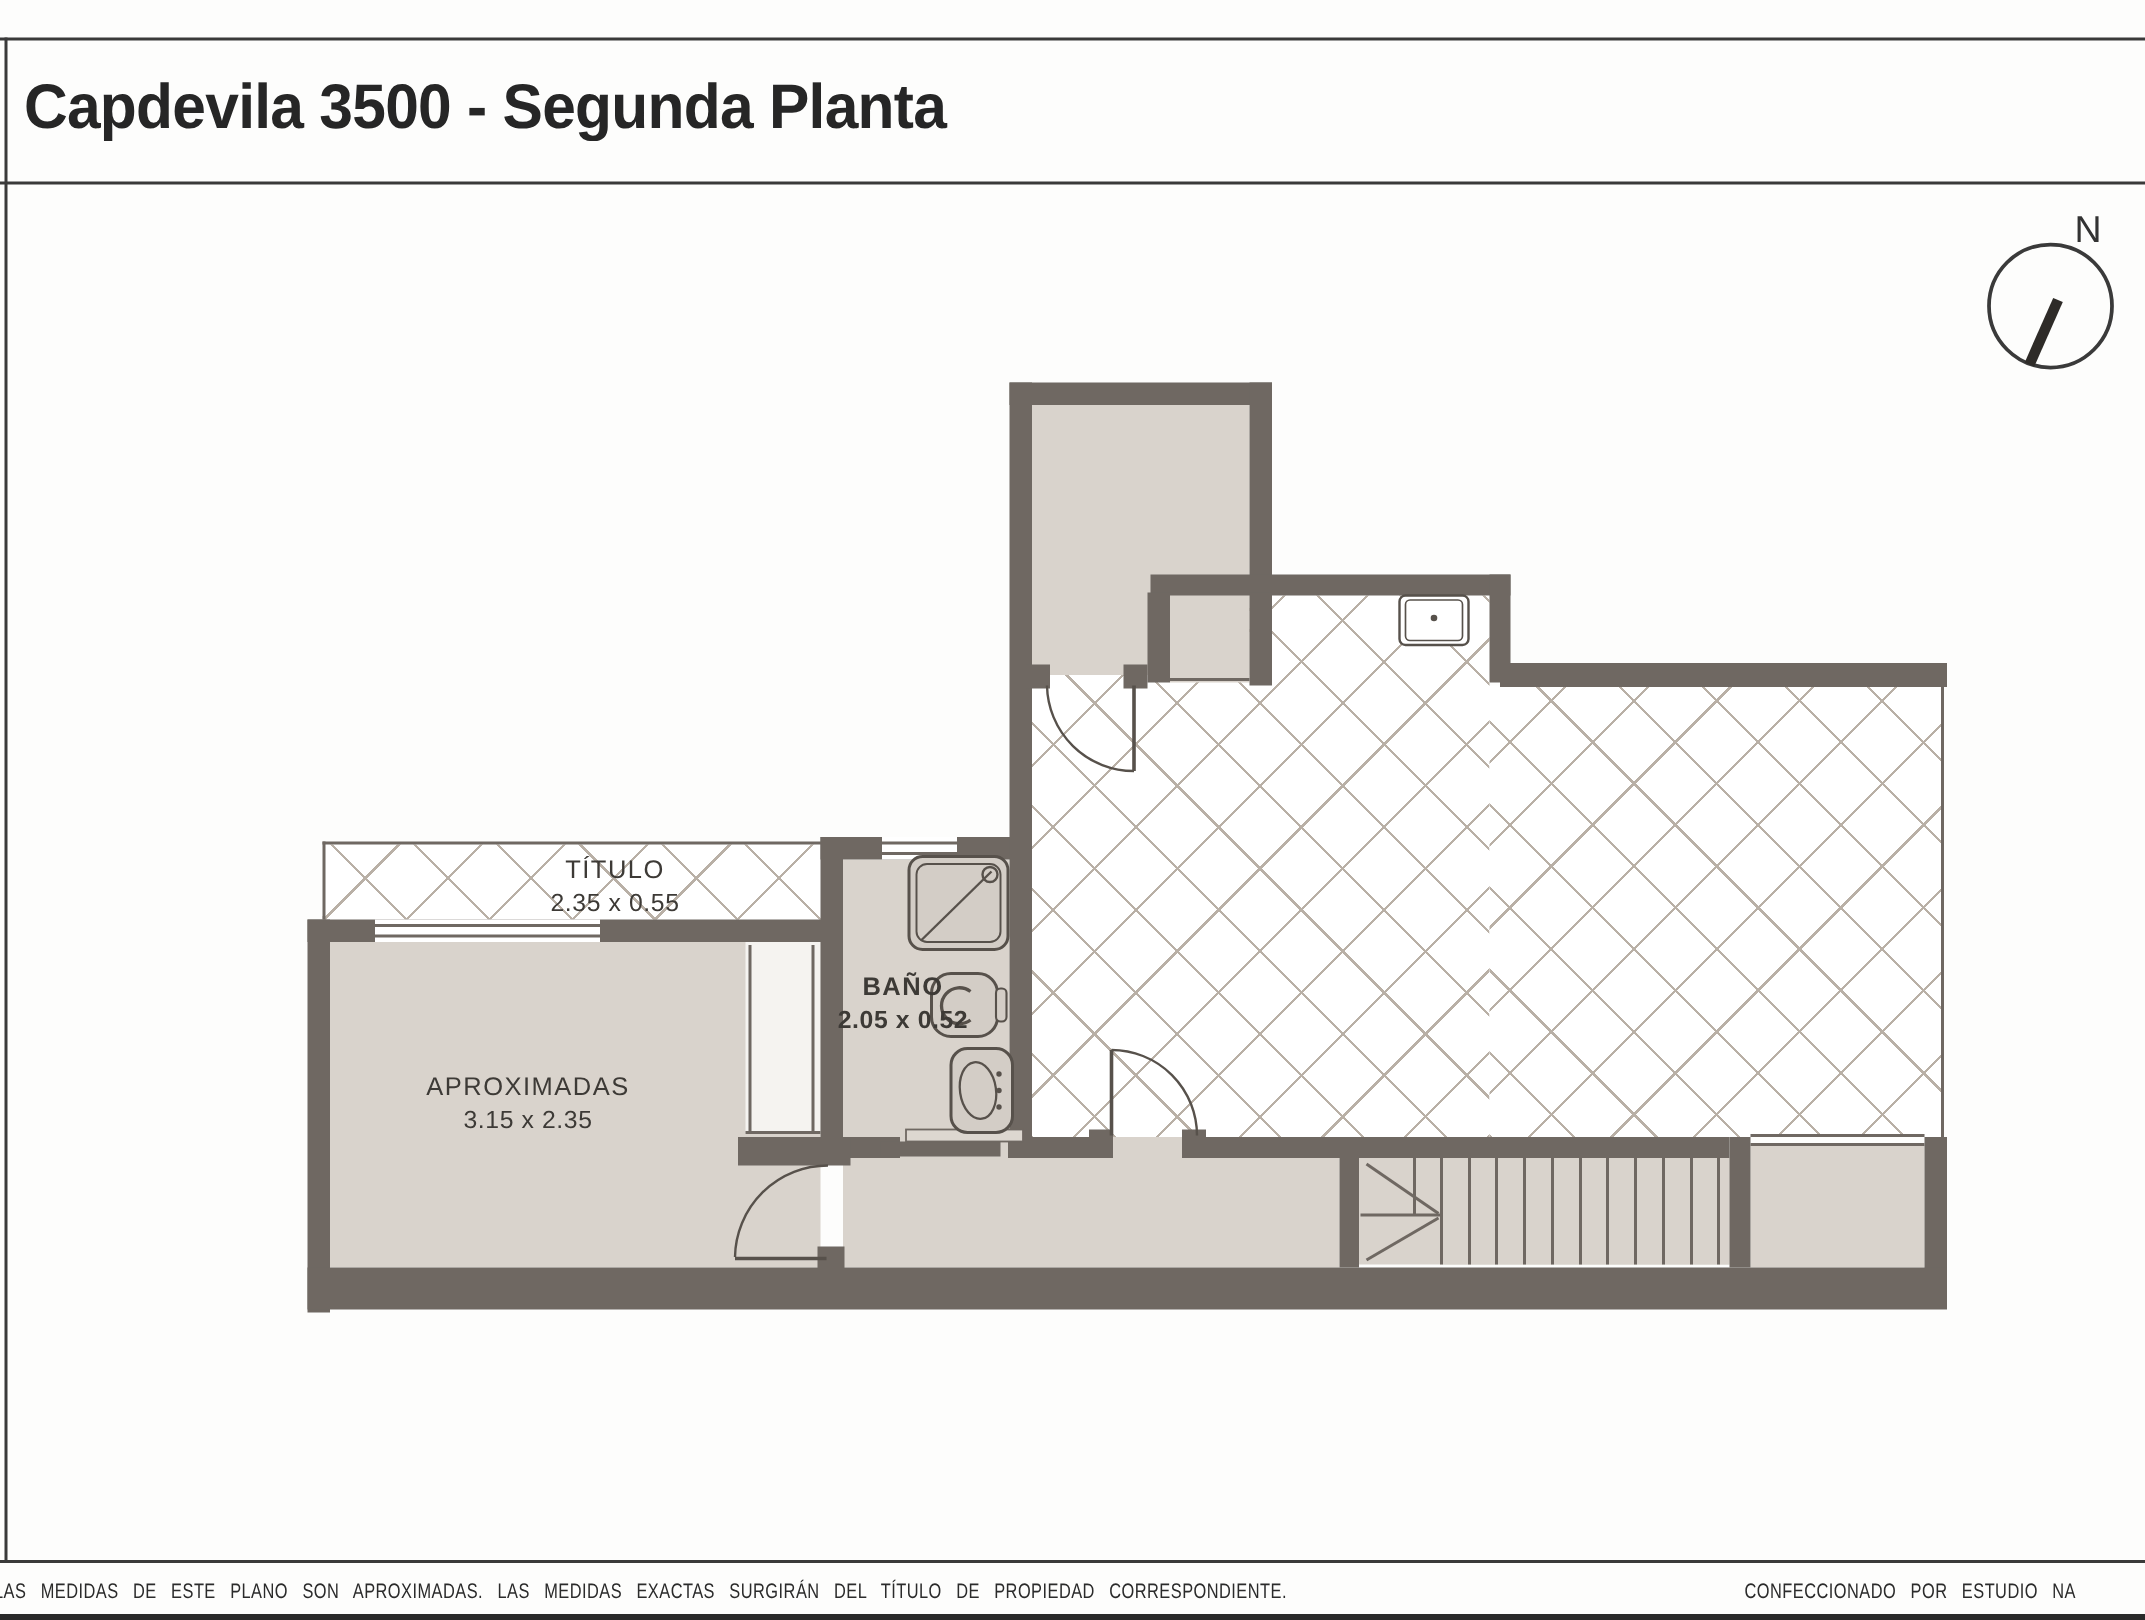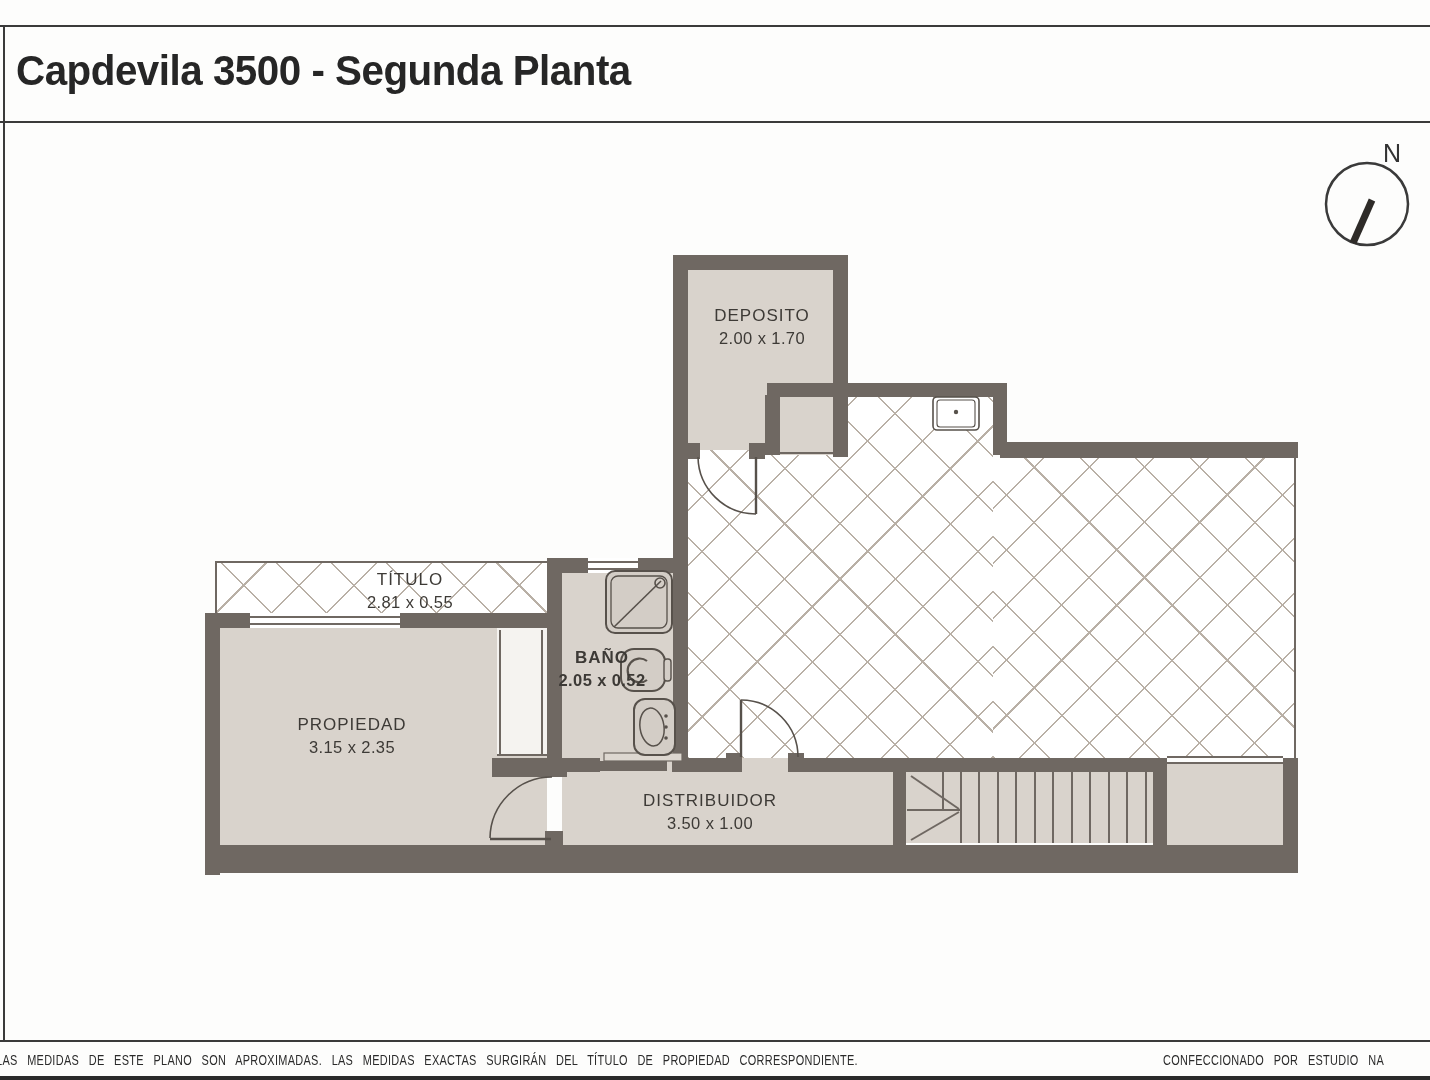--- a/index.html
+++ b/index.html
@@ -167,38 +167,30 @@
       <path d="M911,840 L959,812"></path>
       <path d="M943,772 L943,810"></path>
     </g>
 
     <g>
       <circle cx="1367" cy="204" r="41" stroke="#3a3a3a" stroke-width="2.5" fill="none"></circle>
       <path d="M1353,243 L1372,200" stroke="#2e2b28" stroke-width="7"></path>
     </g>
   </svg>
 
-  <div class="room-label" style="left:672px;top:306px;width:180px;">
-    <div class="room-name">DEPOSITO</div>
-    <div class="room-dims">2.00 x 1.70</div>
-  </div>
   <div class="room-label" style="left:320px;top:570px;width:180px;">
     <div class="room-name">TÍTULO</div>
-    <div class="room-dims">2.81 x 0.55</div>
+    <div class="room-dims">2.35 x 0.55</div>
   </div>
   <div class="room-label" style="left:262px;top:715px;width:180px;">
-    <div class="room-name">PROPIEDAD</div>
+    <div class="room-name">APROXIMADAS</div>
     <div class="room-dims">3.15 x 2.35</div>
   </div>
   <div class="room-label" style="left:540px;top:648px;width:124px;font-weight:bold;">
     <div class="room-name">BAÑO</div>
     <div class="room-dims">2.05 x 0.52</div>
-  </div>
-  <div class="room-label" style="left:620px;top:791px;width:180px;">
-    <div class="room-name">DISTRIBUIDOR</div>
-    <div class="room-dims">3.50 x 1.00</div>
   </div>
 </div>
 
 <div class="frameline" style="left:0;top:1040px;width:1430px;height:2px;"></div>
 <div class="footer-text" style="left:-4px;">LAS MEDIDAS  DE ESTE PLANO SON APROXIMADAS. LAS MEDIDAS EXACTAS SURGIRÁN DEL TÍTULO DE PROPIEDAD CORRESPONDIENTE.</div>
 <div class="footer-text" style="left:1163px;">CONFECCIONADO POR ESTUDIO NA</div>
 <div class="frameline" style="left:0;top:1076px;width:1430px;height:4px;background:#2a2a2a;"></div>
 
 </body></html>

